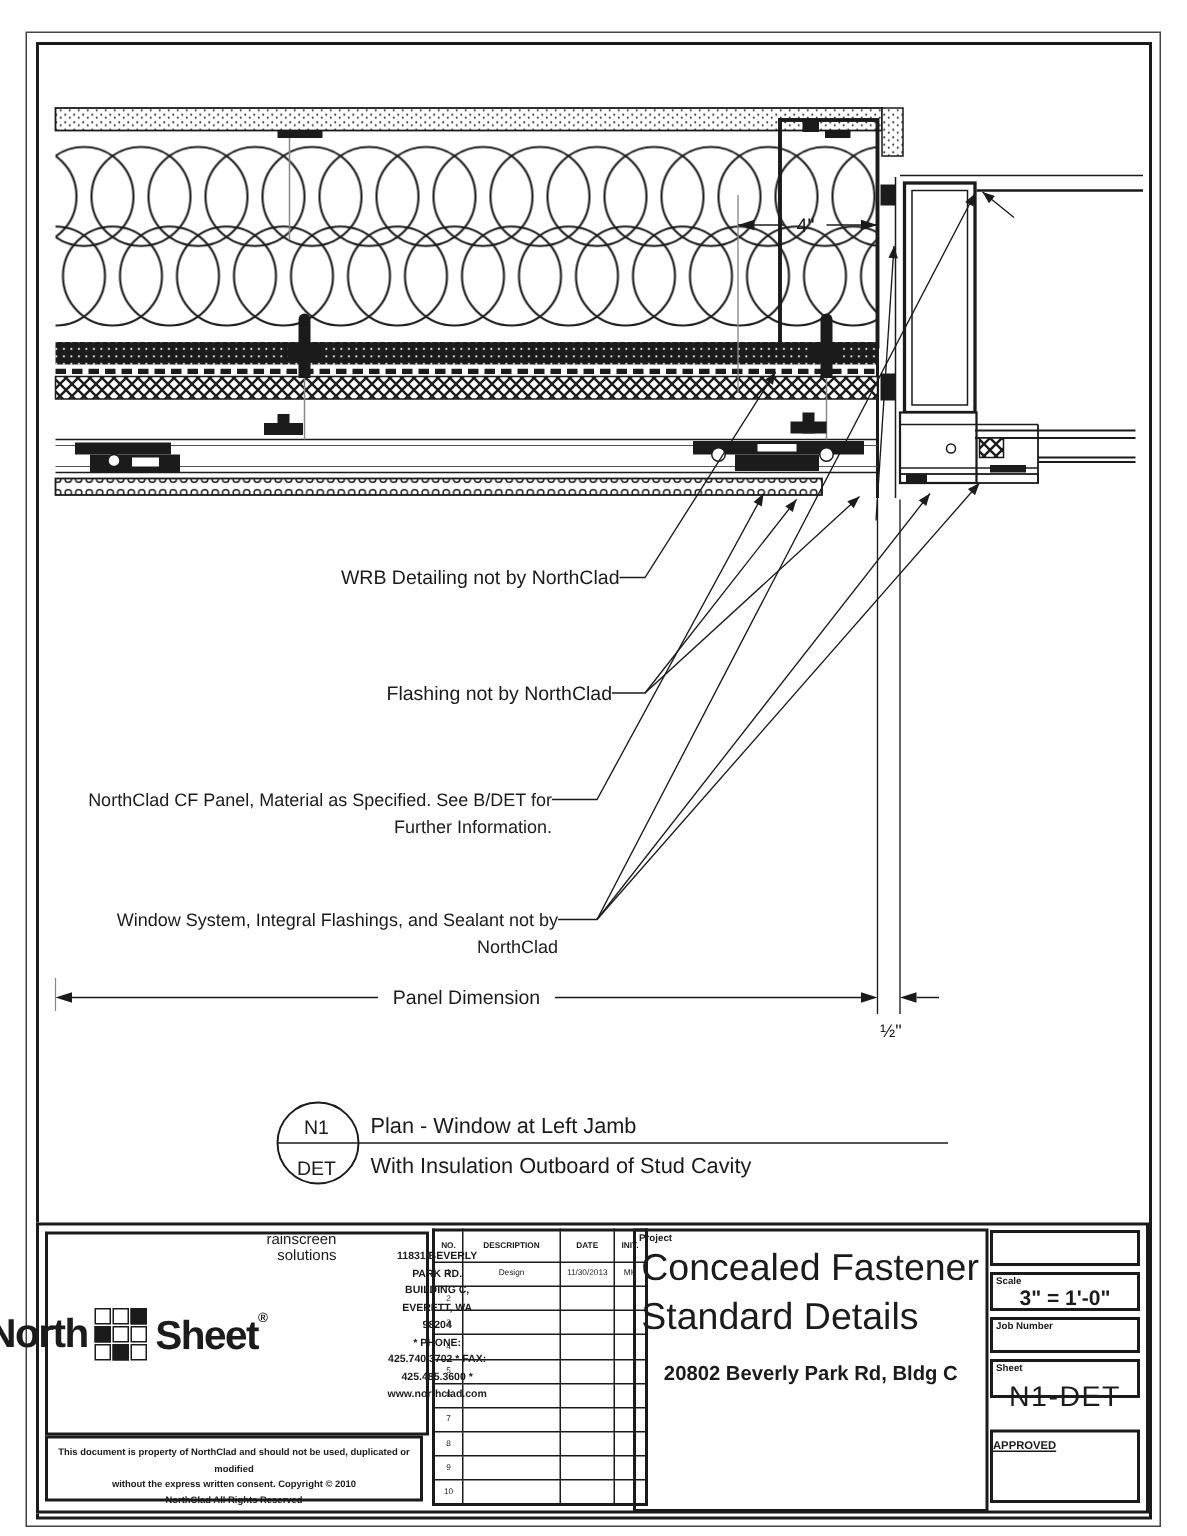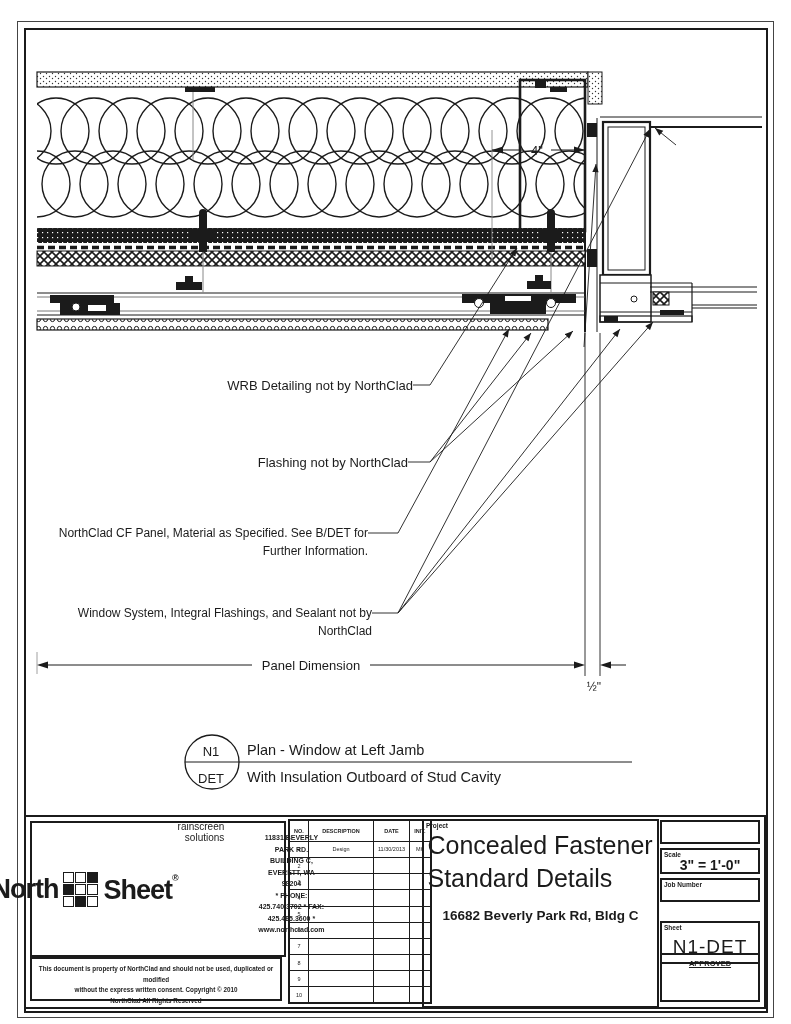--- a/index.html
+++ b/index.html
@@ -38,24 +38,24 @@
   .tb-project{position:absolute;left:396px;top:2px;width:233px;height:185px;border:2px solid var(--ink);}
   .tb-project .lbl{position:absolute;left:2px;top:1px;font-size:6.5px;font-weight:bold;}
   .proj-title{margin:8px auto 0 auto;max-width:226px;text-align:left;font-size:25px;line-height:1.3;}
   .proj-addr{margin-top:12px;text-align:center;font-size:13.5px;font-weight:bold;line-height:1.55;}
   .tb-box{position:absolute;left:634px;width:100px;border:2px solid var(--ink);box-sizing:border-box;}
   .tb-box .lbl{position:absolute;left:2px;top:1px;font-size:6.5px;font-weight:bold;}
   .tb-empty{top:3px;height:24px;}
   .tb-scale{top:31px;height:26px;}
   .scale-val{text-align:center;font-size:14px;font-weight:bold;margin-top:7px;}
   .tb-job{top:61px;height:24px;}
-  .tb-sheet{top:104px;height:43px;}
+  .tb-sheet{top:89px;height:26px;}
   .sheet-val{text-align:center;font-size:19px;letter-spacing:1px;margin-top:13px;}
   .tb-approved{top:136px;height:49px;}
-  .appr-lbl{text-align:center;font-size:7.5px;font-weight:bold;margin-top:4px;text-decoration:underline;}
+  .appr-lbl{text-align:left;font-size:7.5px;font-weight:bold;margin-top:4px;text-decoration:underline;}
 </style>
 </head>
 <body>
 
 <div class="page">
   <div class="outer-border"></div>
   <div class="inner-border"></div>
 
   <svg class="drawing" width="742" height="787" viewBox="24 28 742 787">
     <defs>
@@ -331,21 +331,21 @@
             <td></td>
             <td></td>
           </tr>
     </tbody>
       </table>
 
     <div class="tb-project">
       <div class="lbl">Project</div>
       <div class="proj-title">Concealed Fastener Standard Details</div>
       <div class="proj-addr">
-        <div>16682 Beverly Park Rd, Bldg C</div>
+        <div>20802 Beverly Park Rd, Bldg C</div>
       </div>
     </div>
 
     <div class="tb-box tb-empty"></div>
     <div class="tb-box tb-scale">
       <div class="lbl">Scale</div>
       <div class="scale-val">3" = 1'-0"</div>
     </div>
     <div class="tb-box tb-job">
       <div class="lbl">Job Number</div>

